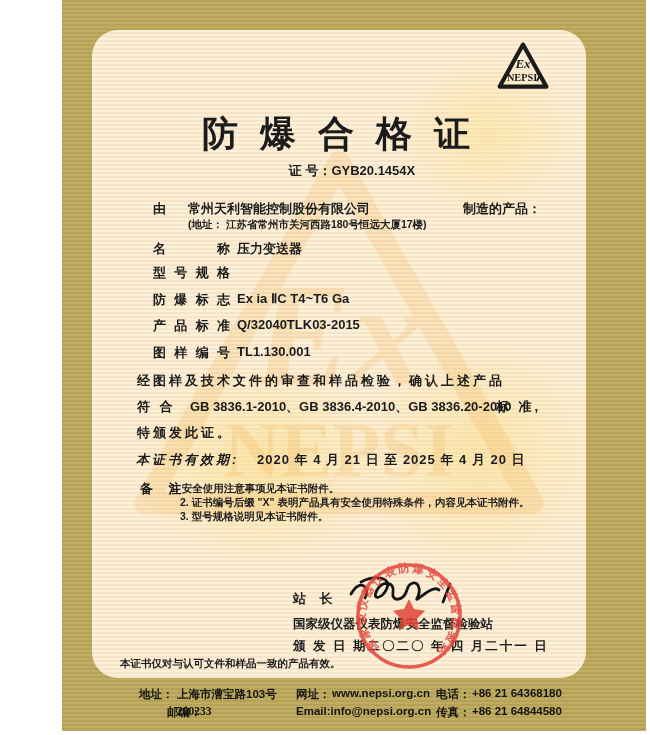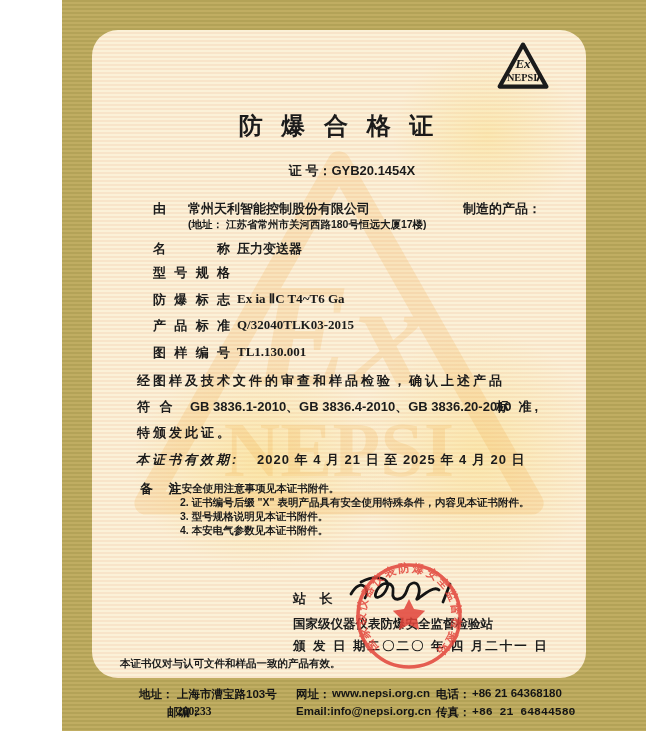--- a/index.html
+++ b/index.html
@@ -14,27 +14,27 @@
   .blob { position:absolute; border-radius:50%; pointer-events:none; }
   .b1 { left:40px; top:330px; width:260px; height:210px;
         background:radial-gradient(closest-side, rgba(250,216,110,.45), rgba(250,216,110,0)); }
   .b2 { left:260px; top:300px; width:250px; height:250px;
         background:radial-gradient(closest-side, rgba(250,216,110,.40), rgba(250,216,110,0)); }
   .b3 { left:300px; top:20px; width:190px; height:170px;
         background:radial-gradient(closest-side, rgba(250,216,110,.35), rgba(250,216,110,0)); }
   .watermark { position:absolute; left:17px; top:92px; width:460px; height:500px; opacity:.16; }
   .logo { position:absolute; left:403px; top:10px; width:56px; height:54px; }
   .title { position:absolute; left:0; top:80px; width:100%; text-align:center;
-           font-size:24px; font-weight:700; letter-spacing:6px; }
+           font-size:36px; font-weight:700; letter-spacing:6px; }
   .certno { position:absolute; left:0; top:132px; width:100%; text-align:center;
             font-size:13px; font-weight:700;padding-left:26px; }
   .line { position:absolute; font-size:13px; font-weight:700; white-space:nowrap; }
   .flabel { position:absolute; left:61px; width:77px; font-size:13px; font-weight:700;
             text-align:justify; text-align-last:justify; }
-  .fvalue { position:absolute; left:145px; font-size:13px; font-weight:700; white-space:nowrap;font-family:Liberation Serif, serif; }
+  .fvalue { position:absolute; left:145px; font-size:13px; font-weight:700; white-space:nowrap; }
   .redact { display:inline-block; background:#3a3a3a; color:#b9b9b9; font-style:italic;
             padding:0 3px; margin:0 1px; line-height:14px; border-radius:1px; }
   .stmt { letter-spacing:3px; }
   .notes { font-size:10.5px; font-weight:700; }
   .stamp { position:absolute; left:259px; top:528px; width:116px; height:116px; opacity:.85; }
   .sig { position:absolute; left:255px; top:538px; width:115px; height:50px; }
   .footer-item { position:absolute; font-size:11.5px; font-weight:700; color:#141414; white-space:nowrap;margin-left:12px; }
   .footnote { position:absolute; left:28px; top:627px; font-size:10.5px; font-weight:700; }
   svg text { font-family:"Liberation Serif", serif; }
 </style>
@@ -91,21 +91,20 @@
     <span class="line stmt" style="left:404px; top:368px;">标 准,</span>
     <span class="line stmt" style="left:45px; top:394px;">特颁发此证。</span>
 
     <span class="line stmt" style="left:44px; top:421px;font-style:italic;">本证书有效期:</span>
     <span class="line" style="left:165px; top:421px; letter-spacing:1px;">2020 年 4 月 21 日 至 2025 年 4 月 20 日</span>
 
     <span class="line" style="left:48px; top:450px; letter-spacing:6px;">备 注</span>
     <span class="line notes" style="left:78px; top:452px;">1. 安全使用注意事项见本证书附件。</span>
     <span class="line notes" style="left:88px; top:466px;">2. 证书编号后缀 "X" 表明产品具有安全使用特殊条件，内容见本证书附件。</span>
     <span class="line notes" style="left:88px; top:480px;">3. 型号规格说明见本证书附件。</span>
-    <span class="line notes" style="left:88px; top:494px;">4. 本安电气参数见本证书附件。</span>
 
     <span class="line" style="left:201px; top:560px; letter-spacing:5px;">站 长</span>
 
     <svg class="sig" viewBox="0 0 115 50">
       <path d="M4,26 C14,8 24,22 18,30 M14,14 C30,6 44,10 40,20 C36,30 24,34 30,22 C36,12 48,14 46,24 C44,34 56,34 60,22 C62,14 70,12 72,20 C74,28 66,34 72,30 C80,24 88,18 92,22 M96,34 L103,16" fill="none" stroke="#141414" stroke-width="2.8" stroke-linecap="round"></path>
     </svg>
 
     <span class="line" style="left:201px; top:586px; font-size:12.5px;">国家级仪器仪表防爆安全监督检验站</span>
     <span class="line" style="left:201px; top:608px; font-size:12.5px; letter-spacing:2px;">颁 发 日 期二〇二〇 年 四 月二十一 日</span>
 
@@ -128,14 +127,14 @@
   <span class="footer-item" style="left:74px; top:705px;padding-left:19px;">邮编：</span>
   <span class="footer-item" style="left:103px; top:705px;font-family:Liberation Serif, serif;">200233</span>
 
   <span class="footer-item" style="left:222px; top:687px;">网址：</span>
   <span class="footer-item" style="left:258px; top:687px;">www.nepsi.org.cn</span>
   <span class="footer-item" style="left:222px; top:705px;">Email:info@nepsi.org.cn</span>
 
   <span class="footer-item" style="left:362px; top:687px;">电话：</span>
   <span class="footer-item" style="left:398px; top:687px;">+86 21 64368180</span>
   <span class="footer-item" style="left:362px; top:705px;">传真：</span>
-  <span class="footer-item" style="left:398px; top:705px;font-family:Liberation Mono, monospace;">+86 21 64844580</span>
+  <span class="footer-item" style="left:398px; top:705px;">+86 21 64844580</span>
 </div>
 
 </body></html>

